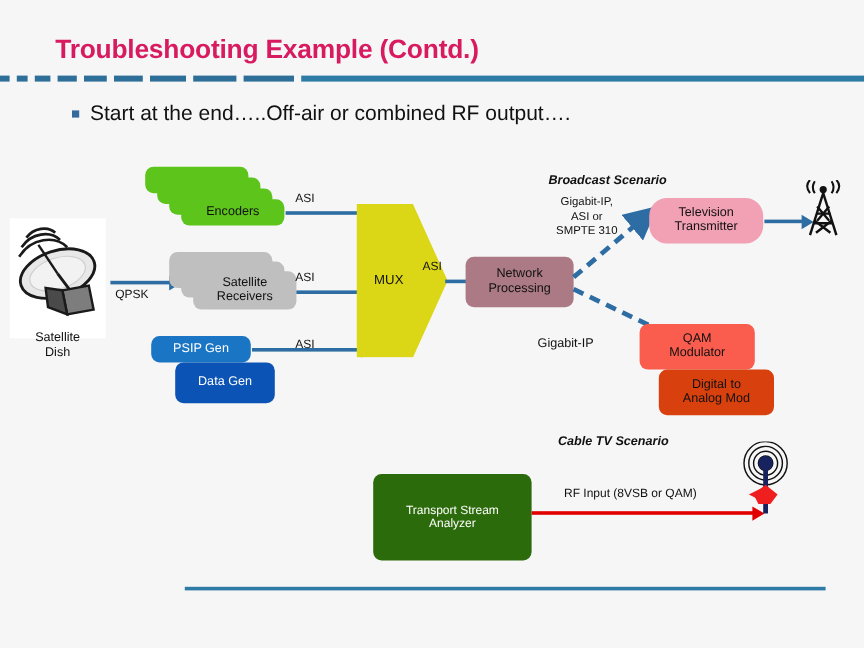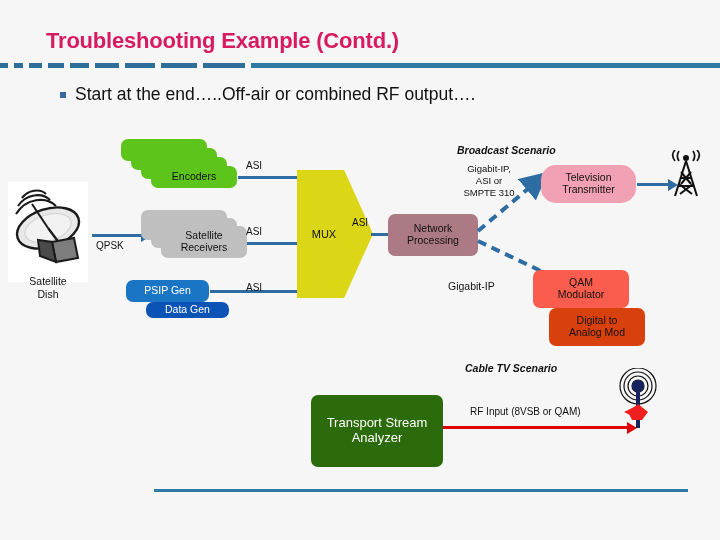--- a/index.html
+++ b/index.html
@@ -154,21 +154,21 @@
         <span>Satellite</span><br>
         <span>Receivers</span>
       </span>
     </div>
     <div class="arrow" style="left:247px;top:112px;width:56px;"></div>
     <div class="lbl" style="left:246px;top:96px;">ASI</div>
 
     <div class="box white" style="left:126px;top:150px;width:83px;height:22px;background:#1a76c4;">
       <span>PSIP Gen</span>
     </div>
-    <div class="box white" style="left:146px;top:172px;width:83px;height:16px;background:#0b53b5;">
+    <div class="box white" style="left:146px;top:172px;width:83px;height:34px;background:#0b53b5;">
       <span>Data Gen</span>
     </div>
     <div class="arrow" style="left:210px;top:160px;width:92px;"></div>
     <div class="lbl" style="left:246px;top:152px;">ASI</div>
 
     <div class="mux" style="left:297px;top:40px;width:76px;height:128px;">
       <span>MUX</span>
     </div>
     <div class="arrow" style="left:371px;top:103px;width:36px;"></div>
     <div class="lbl" style="left:352px;top:87px;">ASI</div>
@@ -237,21 +237,21 @@
     </div>
     <div class="box" style="left:549px;top:178px;width:96px;height:38px;background:#d8410e;">
       <span>
         <span>Digital to</span><br>
         <span>Analog Mod</span>
       </span>
     </div>
 
     <div class="scen" style="left:465px;top:232px;">Cable TV Scenario</div>
 
-    <div class="box white" style="left:311px;top:265px;width:132px;height:72px;background:#2c6b0b;font-size:13px;">
+    <div class="box white" style="left:311px;top:265px;width:132px;height:72px;background:#2c6b0b;font-size:10px;">
       <span>
         <span>Transport Stream</span><br>
         <span>Analyzer</span>
       </span>
     </div>
     <div class="arrow-red" style="left:443px;top:296px;width:185px;"></div>
     <div class="lbl" style="left:470px;top:276px;">RF Input (8VSB or QAM)</div>
 
     <div class="recv">
       <svg width="52" height="62" viewBox="0 0 52 62">

